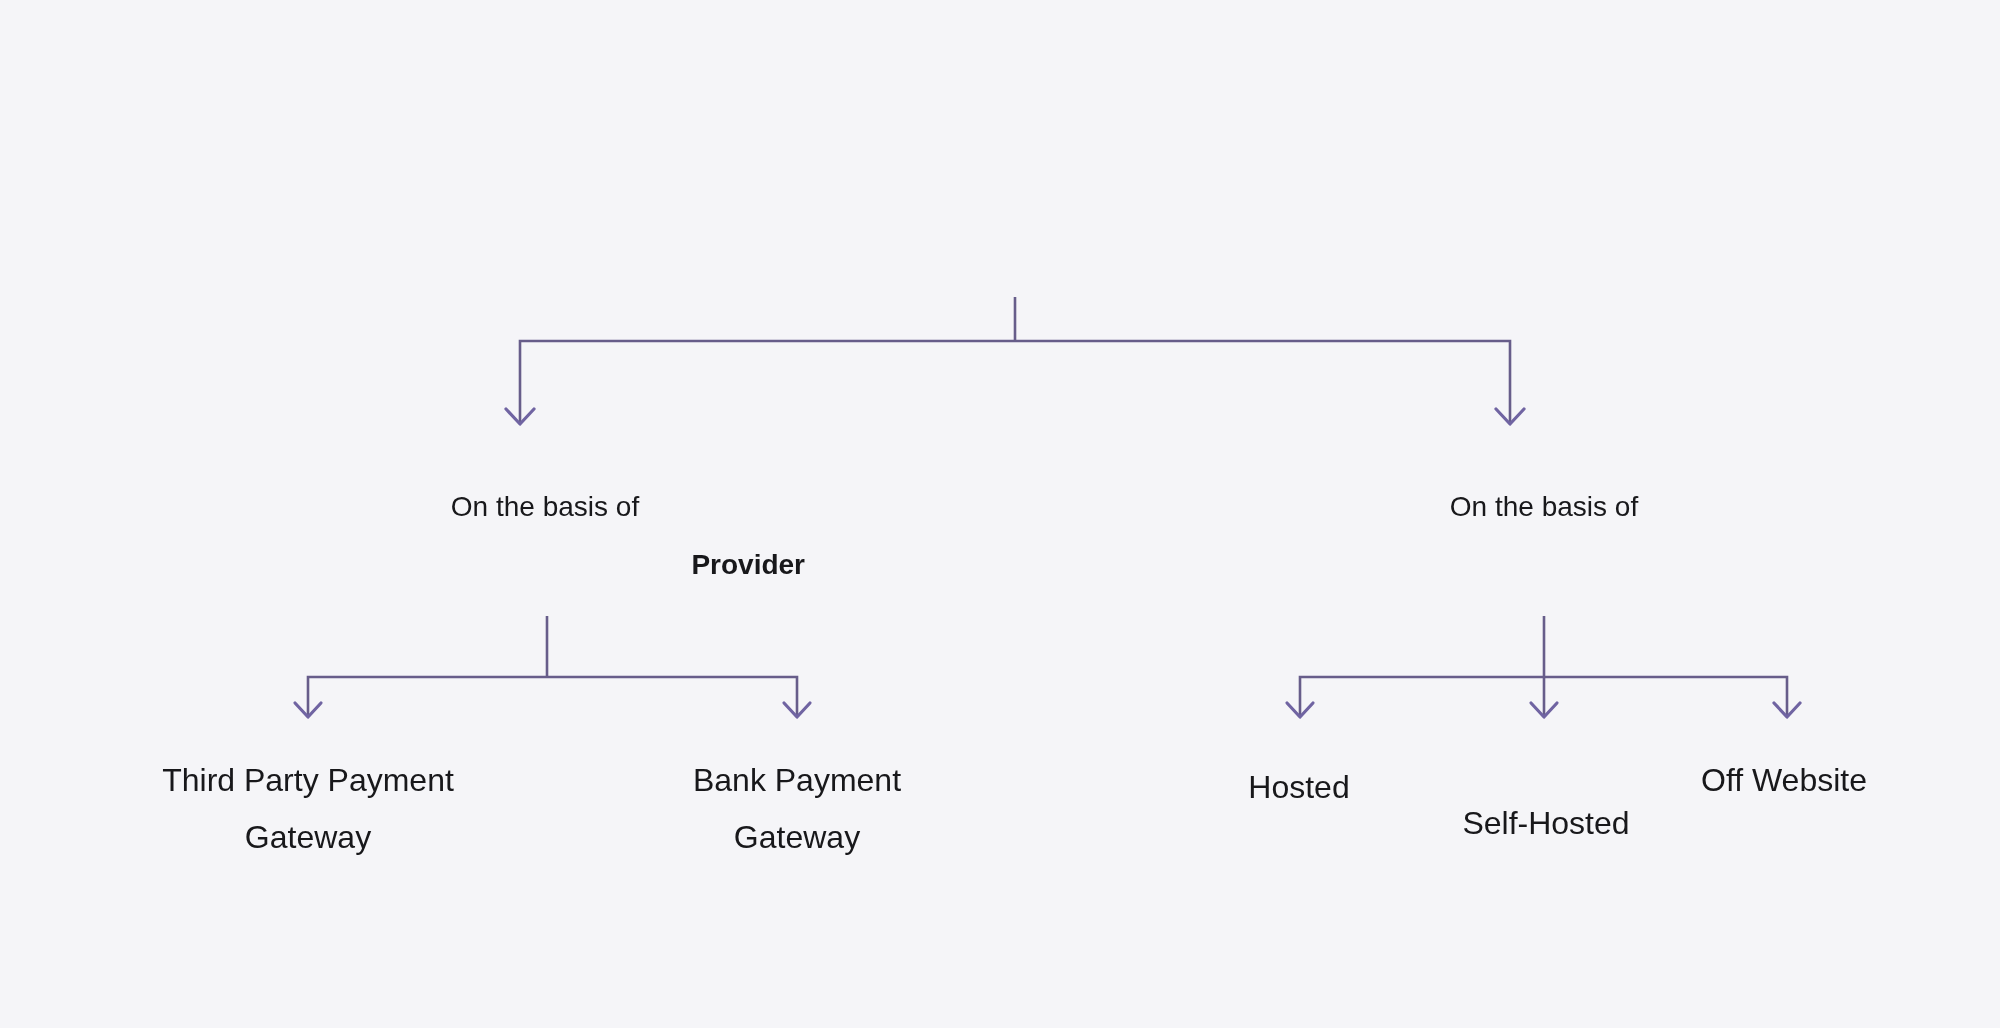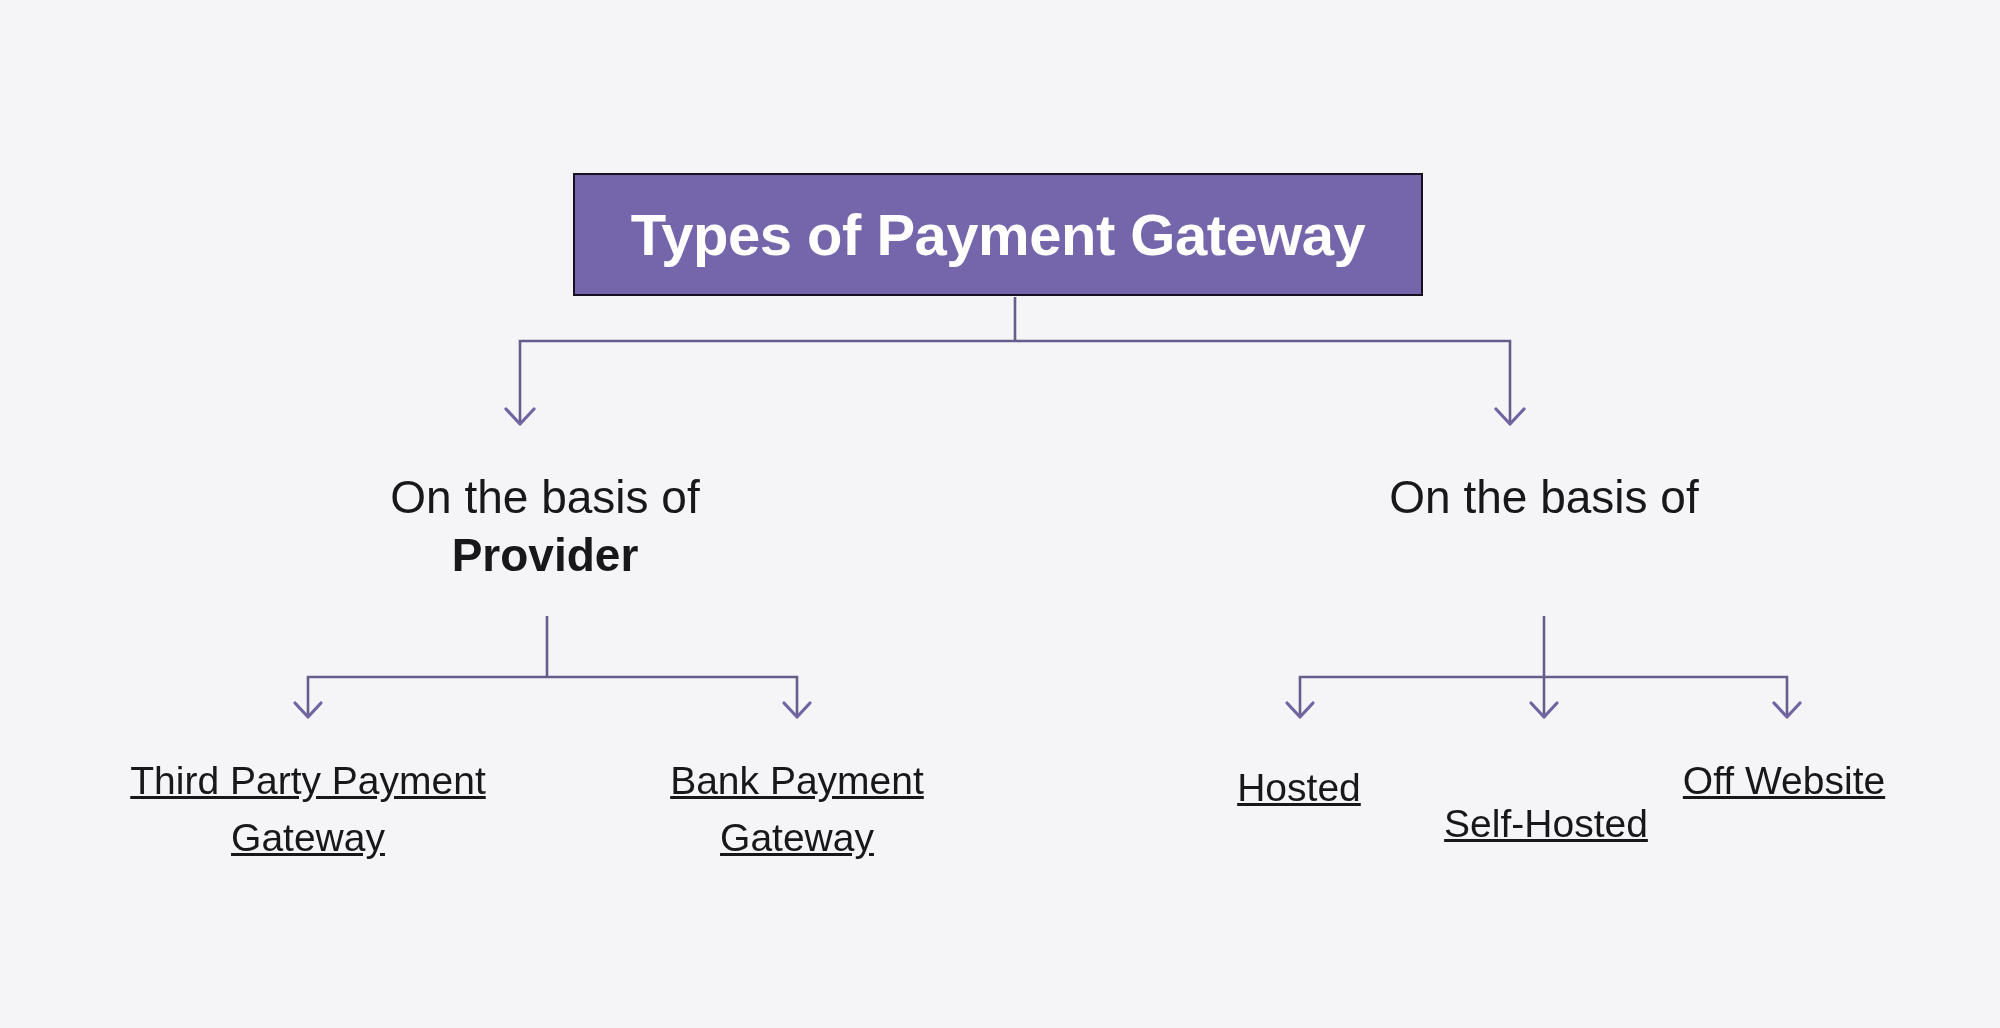--- a/index.html
+++ b/index.html
@@ -51,41 +51,41 @@
   }
   .title-box .title-text {
     color: var(--title-text-color, #ffffff);
     font-size: 58px;
     font-weight: 700;
     letter-spacing: -0.5px;
     white-space: nowrap;
   }
   .branch-label {
     position: absolute;
-    top: 468px;
+    top: 478px;
     width: 520px;
     text-align: center;
     color: var(--text-color, #18181b);
-    font-size: 46px;
+    font-size: 28px;
     line-height: 58px;
   }
   .branch-label .emphasis {
     font-weight: 700;
+    text-align: right;
   }
   .branch-provider { left: 285px; }
   .branch-payment-flow { left: 1284px; }
   .leaf-label {
     position: absolute;
     top: 752px;
     width: 440px;
     text-align: center;
     color: var(--text-color, #18181b);
-    font-size: 39px;
+    font-size: 32px;
     line-height: 57px;
-    text-decoration: underline;
   }
   .leaf-0 { left: 88px; }
   .leaf-1 { left: 577px; }
   .leaf-2 { left: 1079px; margin-top: 7px; }
   .leaf-3 { left: 1326px; margin-top: 43px; }
   .leaf-4 { left: 1564px; }
 </style>
 </head>
 <body>
 
@@ -104,23 +104,20 @@
     <path class="arrowhead" d="M295 703 L308 717 L321 703"></path>
     <path class="arrowhead" d="M784 703 L797 717 L810 703"></path>
 
     <path class="line" d="M1544 616 L1544 715"></path>
     <path class="line" d="M1300 715 L1300 677 L1787 677 L1787 715"></path>
     <path class="arrowhead" d="M1287 703 L1300 717 L1313 703"></path>
     <path class="arrowhead" d="M1531 703 L1544 717 L1557 703"></path>
     <path class="arrowhead" d="M1774 703 L1787 717 L1800 703"></path>
   </svg>
 
-  <div class="title-box">
-    <span class="title-text">Types of Payment Gateway</span>
-  </div>
 
   <div class="branch-label branch-provider">
     <div>On the basis of</div>
     <div class="emphasis">Provider</div>
   </div>
 
   <div class="branch-label branch-payment-flow">
     <div>On the basis of</div>
   </div>
 

